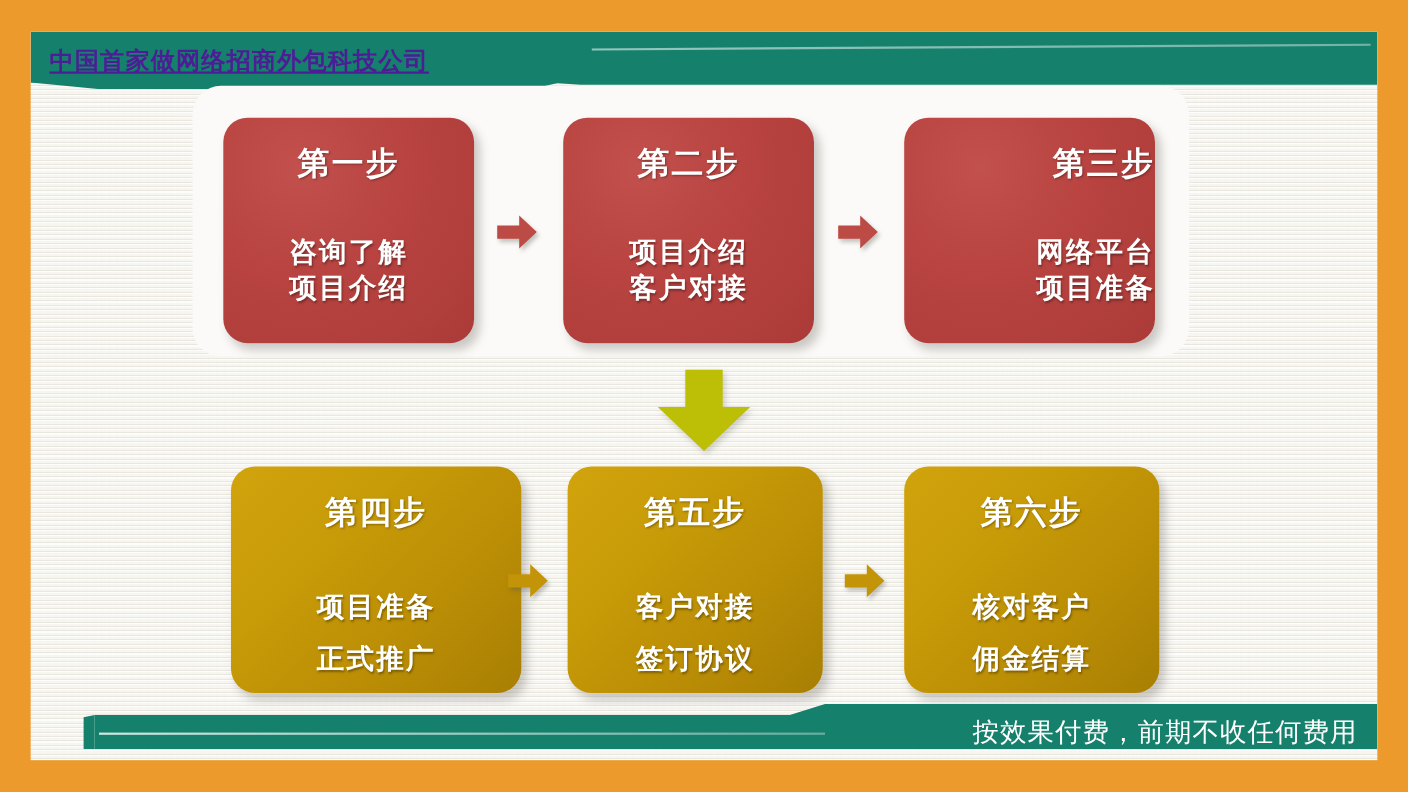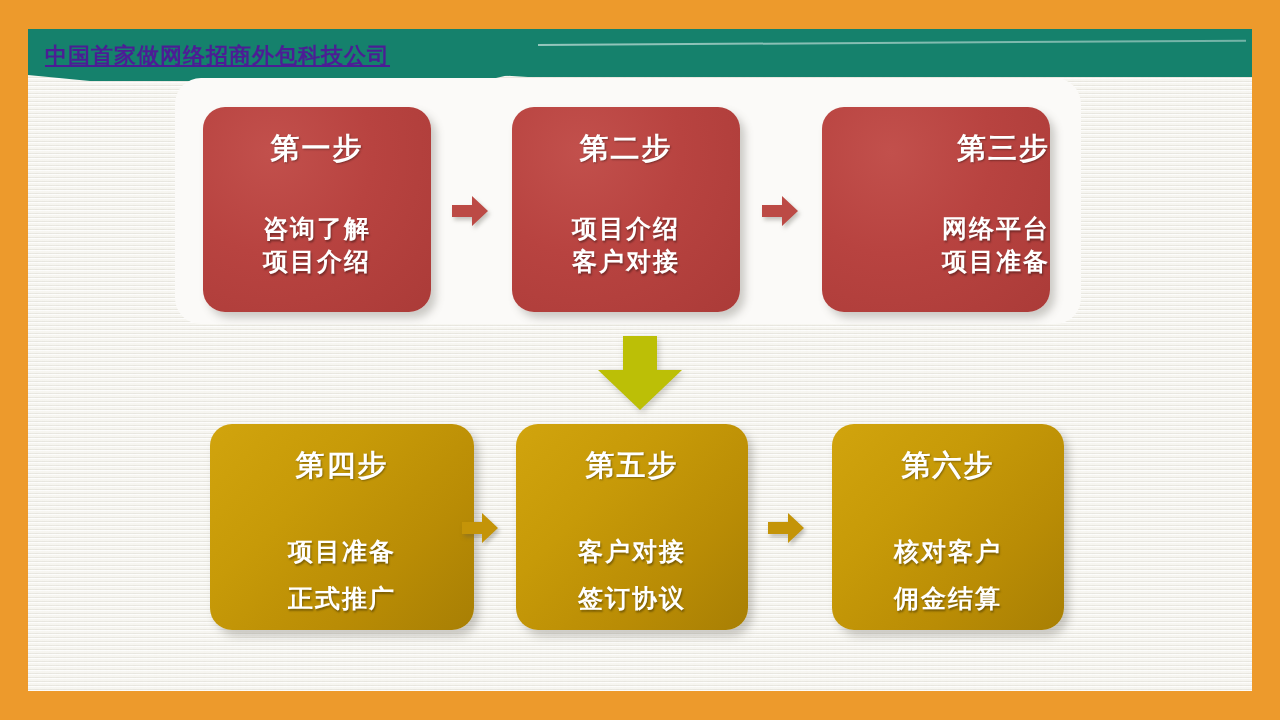--- a/index.html
+++ b/index.html
@@ -69,21 +69,21 @@
   .c1{left:203px;top:107px;width:228px;height:205px;}
   .c2{left:512px;top:107px;width:228px;height:205px;}
   .c3{left:822px;top:107px;width:228px;height:205px;align-items:flex-end;}
   .card-top .step{margin-top:22px;}
   .card-top .line1{margin-top:43px;}
   .card-top .line2{margin-top:0;}
 
   
   .c4{left:210px;top:424px;width:264px;height:206px;}
   .c5{left:516px;top:424px;width:232px;height:206px;}
-  .c6{left:822px;top:424px;width:232px;height:206px;margin-left:10px;}
+  .c6{left:822px;top:424px;width:232px;height:206px;}
   .card-bot .step{margin-top:22px;}
   .card-bot .line1{margin-top:49px;}
   .card-bot .line2{margin-top:14px;}
 
   
   .arrow-h{position:absolute;width:40px;height:34px;}
   .arrow-h svg{display:block;filter:drop-shadow(2px 3px 2px rgba(90,85,75,0.35));}
   .ah1{left:450px;top:194px;}
   .ah2{left:760px;top:194px;}
   .ah3{left:460px;top:511px;}
@@ -183,14 +183,22 @@
       <polygon points="2,11 22,11 22,2 38,17 22,32 22,23 2,23" fill="#C49408"></polygon>
     </svg>
   </div>
 
   <div class="card card-gold card-bot c6">
     <div class="step">第六步</div>
     <div class="line line1">核对客户</div>
     <div class="line line2">佣金结算</div>
   </div>
 
+  <div class="footer-wrap">
+    <svg class="footer-shape" viewBox="0 0 1224 51" preserveAspectRatio="none">
+      <polygon points="58,10 690,10 722,0 1224,0 1224,41 1224,41 58,41" fill="#15816C"></polygon>
+      <polygon points="58,10 58,41 48,41 48,12" fill="#15816C"></polygon>
+    </svg>
+    <div class="footer-hairline"></div>
+    <div class="footer-text">按效果付费，前期不收任何费用</div>
+  </div>
 
 </div>
 
 </body></html>

